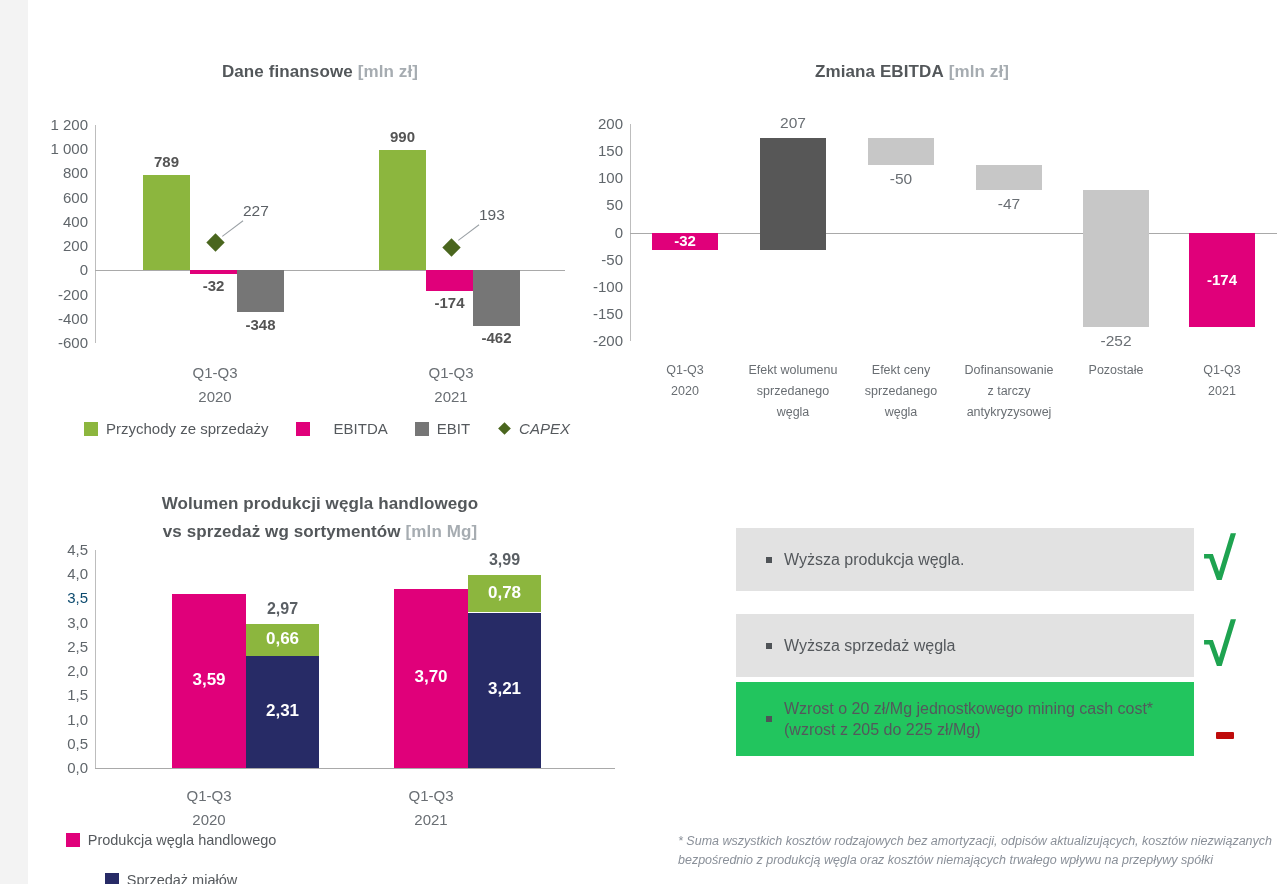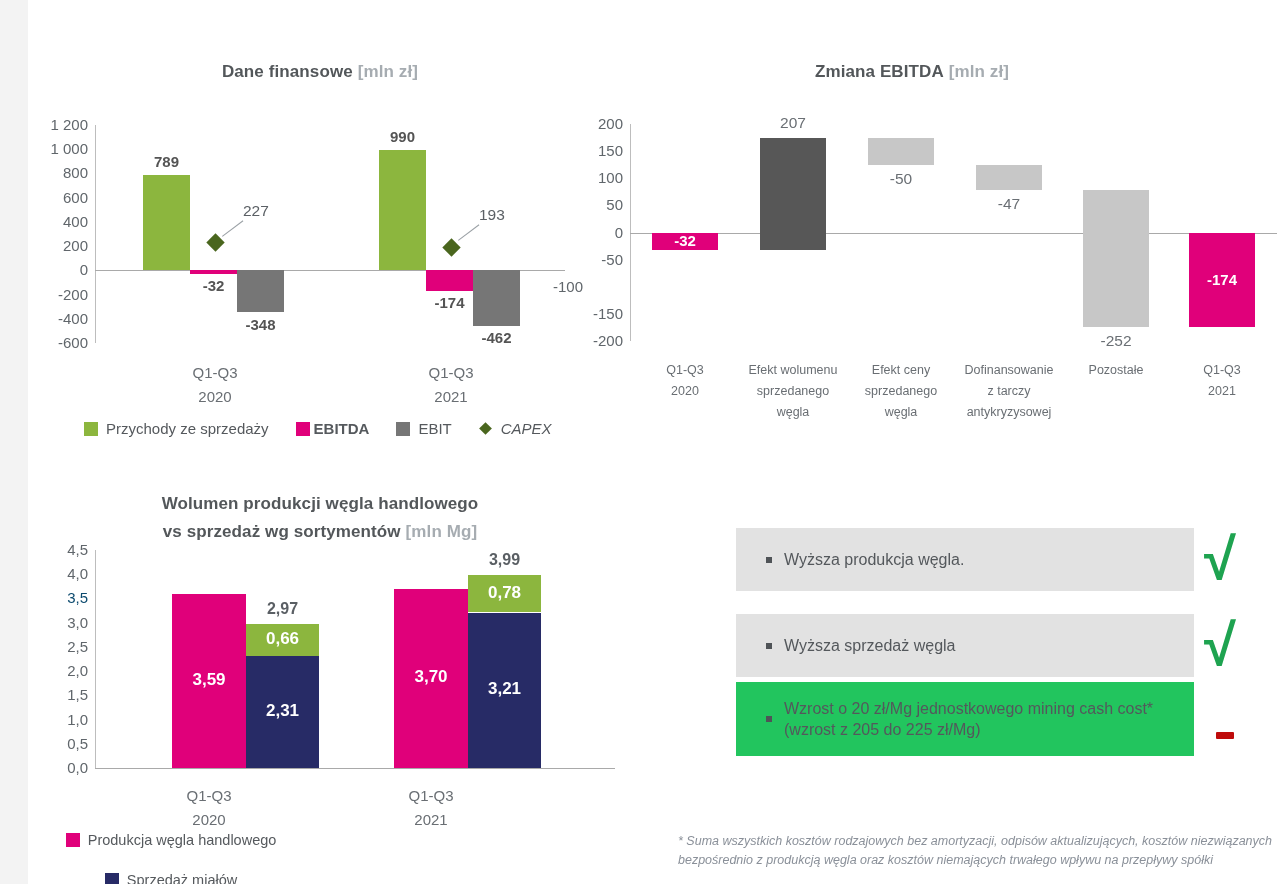--- a/index.html
+++ b/index.html
@@ -66,41 +66,41 @@
     <div style="position: absolute; left: 479px; top: 206px; width: 60px; text-align: left; font-size: 15.5px; color: rgb(91, 96, 101);">193</div>
     <div style="position: absolute; left: 396px; top: 361px; width: 110px; text-align: center; font-size: 15px; line-height: 24px; color: rgb(105, 110, 115); white-space: pre-line;">Q1-Q3
 2021</div>
     <div style="position: absolute; left: 84px; top: 420px; display: flex; align-items: center; gap: 27px;">
       <div style="display: flex; align-items: center;">
         <div style="width: 14px; height: 14px; background: rgb(140, 182, 62);"></div>
         <div style="margin-left: 8px; font-size: 15px; color: rgb(85, 89, 93);">Przychody ze sprzedaży</div>
       </div>
       <div style="display: flex; align-items: center;">
         <div style="width: 14px; height: 14px; background: rgb(224, 0, 122);"></div>
-        <div style="margin-left: 4px; font-size: 15px; color: rgb(85, 89, 93); font-weight: bold;">EBITDA</div>
+        <div style="margin-left: 24px; font-size: 15px; color: rgb(85, 89, 93);">EBITDA</div>
       </div>
       <div style="display: flex; align-items: center;">
         <div style="width: 14px; height: 14px; background: rgb(118, 118, 118);"></div>
         <div style="margin-left: 8px; font-size: 15px; color: rgb(85, 89, 93);">EBIT</div>
       </div>
       <div style="display: flex; align-items: center;">
         <div style="width: 14px; height: 14px; position: relative;">
           <div style="position: absolute; left: 2.5px; top: 2.5px; width: 9px; height: 9px; background: rgb(74, 102, 30); transform: rotate(45deg);"></div>
         </div>
         <div style="margin-left: 8px; font-size: 15px; color: rgb(85, 89, 93); font-style: italic;">CAPEX</div>
       </div>
     </div>
     <div style="position: absolute; left: 630px; top: 124px; width: 1px; height: 217px; background: rgb(189, 189, 189);"></div>
     <div style="position: absolute; left: 553px; top: 115px; width: 70px; text-align: right; font-size: 15px; color: rgb(96, 102, 107);">200</div>
     <div style="position: absolute; left: 553px; top: 142.1px; width: 70px; text-align: right; font-size: 15px; color: rgb(96, 102, 107);">150</div>
     <div style="position: absolute; left: 553px; top: 169.3px; width: 70px; text-align: right; font-size: 15px; color: rgb(96, 102, 107);">100</div>
     <div style="position: absolute; left: 553px; top: 196.4px; width: 70px; text-align: right; font-size: 15px; color: rgb(96, 102, 107);">50</div>
     <div style="position: absolute; left: 553px; top: 223.5px; width: 70px; text-align: right; font-size: 15px; color: rgb(96, 102, 107);">0</div>
     <div style="position: absolute; left: 553px; top: 250.6px; width: 70px; text-align: right; font-size: 15px; color: rgb(96, 102, 107);">-50</div>
-    <div style="position: absolute; left: 553px; top: 277.8px; width: 70px; text-align: left; font-size: 15px; color: rgb(96, 102, 107);">-100</div>
+    <div style="position: absolute; left: 553px; top: 277.8px; width: 70px; text-align: right; font-size: 15px; color: rgb(96, 102, 107);">-100</div>
     <div style="position: absolute; left: 553px; top: 304.9px; width: 70px; text-align: right; font-size: 15px; color: rgb(96, 102, 107);">-150</div>
     <div style="position: absolute; left: 553px; top: 332px; width: 70px; text-align: right; font-size: 15px; color: rgb(96, 102, 107);">-200</div>
     <div style="position: absolute; left: 630px; top: 232.5px; width: 647px; height: 1px; background: rgb(169, 169, 169);"></div>
     <div style="position: absolute; left: 652px; top: 232.5px; width: 66px; height: 17.4px; background: rgb(224, 0, 122);"></div>
     <div style="position: absolute; left: 652px; top: 232.2px; width: 66px; text-align: center; font-size: 15px; font-weight: 700; color: rgb(255, 255, 255);">-32</div>
     <div style="position: absolute; left: 622px; top: 360px; width: 126px; text-align: center; font-size: 12.5px; line-height: 21px; color: rgb(105, 110, 115); white-space: pre-line;">Q1-Q3
 2020</div>
     <div style="position: absolute; left: 760px; top: 137.6px; width: 66px; height: 112.3px; background: rgb(87, 87, 87);"></div>
     <div style="position: absolute; left: 740px; top: 113.6px; width: 106px; text-align: center; font-size: 15.5px; color: rgb(106, 111, 116);">207</div>
     <div style="position: absolute; left: 730px; top: 360px; width: 126px; text-align: center; font-size: 12.5px; line-height: 21px; color: rgb(105, 110, 115); white-space: pre-line;">Efekt wolumenu

